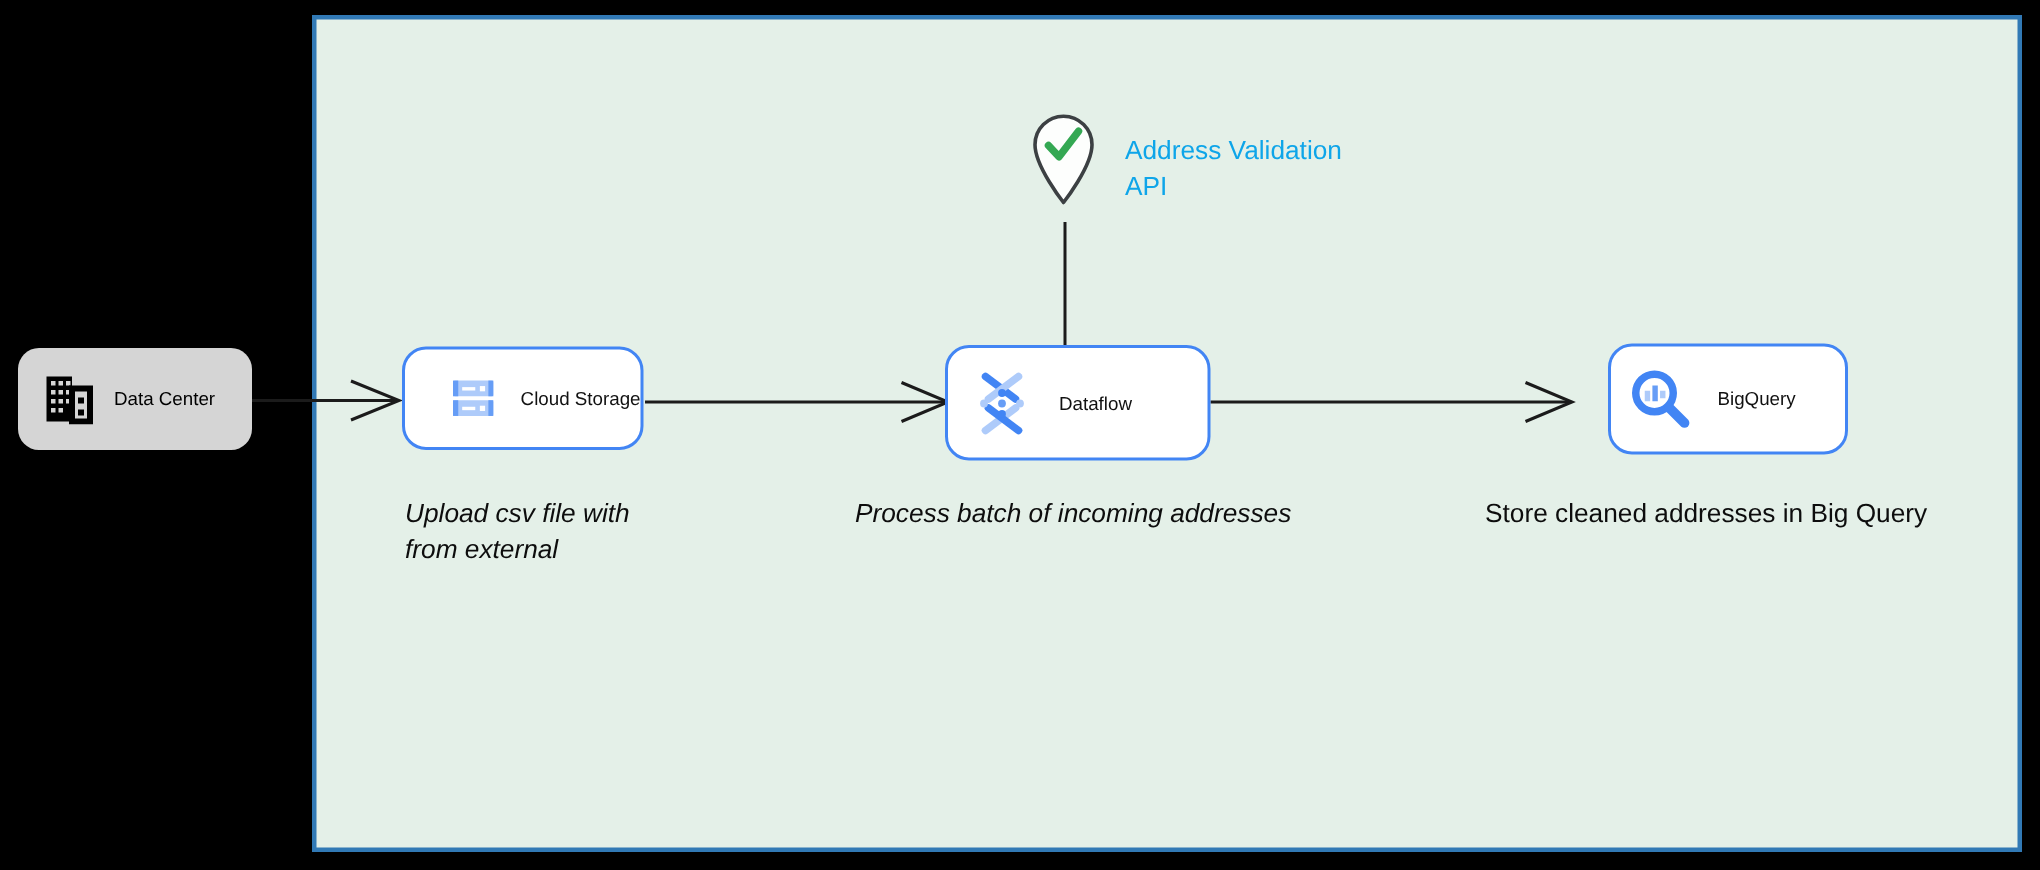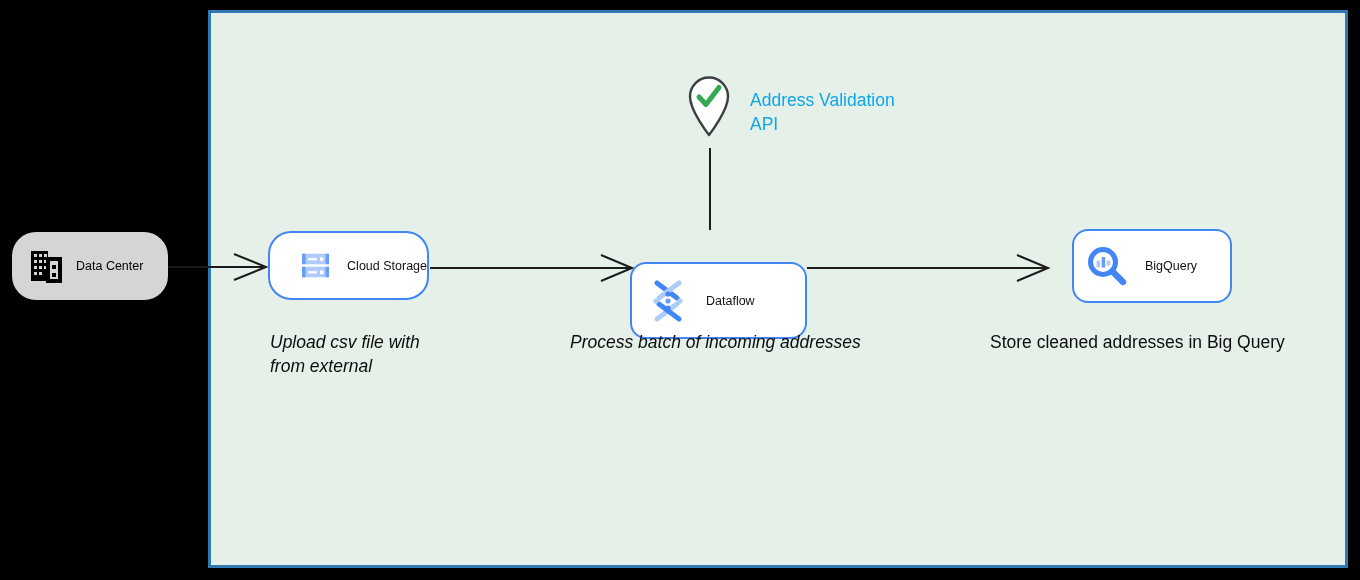--- a/index.html
+++ b/index.html
@@ -35,21 +35,21 @@
     pointer-events: none;
   }
   
   .ext-node {
     position: absolute;
     left: 12px;
     top: 232px;
     width: 156px;
     height: 68px;
     background: #d5d5d5;
-    border-radius: 24px;
+    border-radius: 14px;
     display: flex;
     align-items: center;
     padding-left: 16px;
     box-sizing: border-box;
     gap: 14px;
   }
   .ext-node .label {
     font-size: 12.5px;
     color: #000000;
   }
@@ -62,22 +62,22 @@
     display: flex;
     align-items: center;
     box-sizing: border-box;
     gap: 18px;
   }
   .node .label {
     font-size: 12.5px;
     color: #111111;
     white-space: nowrap;
   }
-  .node-cs { left: 268px; top: 231px; width: 161px; height: 69px; padding-left: 32px; border-radius: 23px; }
-  .node-df { left: 630px; top: 230px; width: 177px; height: 77px; padding-left: 16px; margin-top: 32px; }
+  .node-cs { left: 268px; top: 231px; width: 161px; height: 69px; padding-left: 32px; }
+  .node-df { left: 630px; top: 230px; width: 177px; height: 77px; padding-left: 16px; }
   .node-bq { left: 1072px; top: 229px; width: 160px; height: 74px; padding-left: 13px; }
   
   .pin {
     position: absolute;
     left: 686px;
     top: 76px;
     width: 46px;
     height: 62px;
   }
   .annotation-label {

